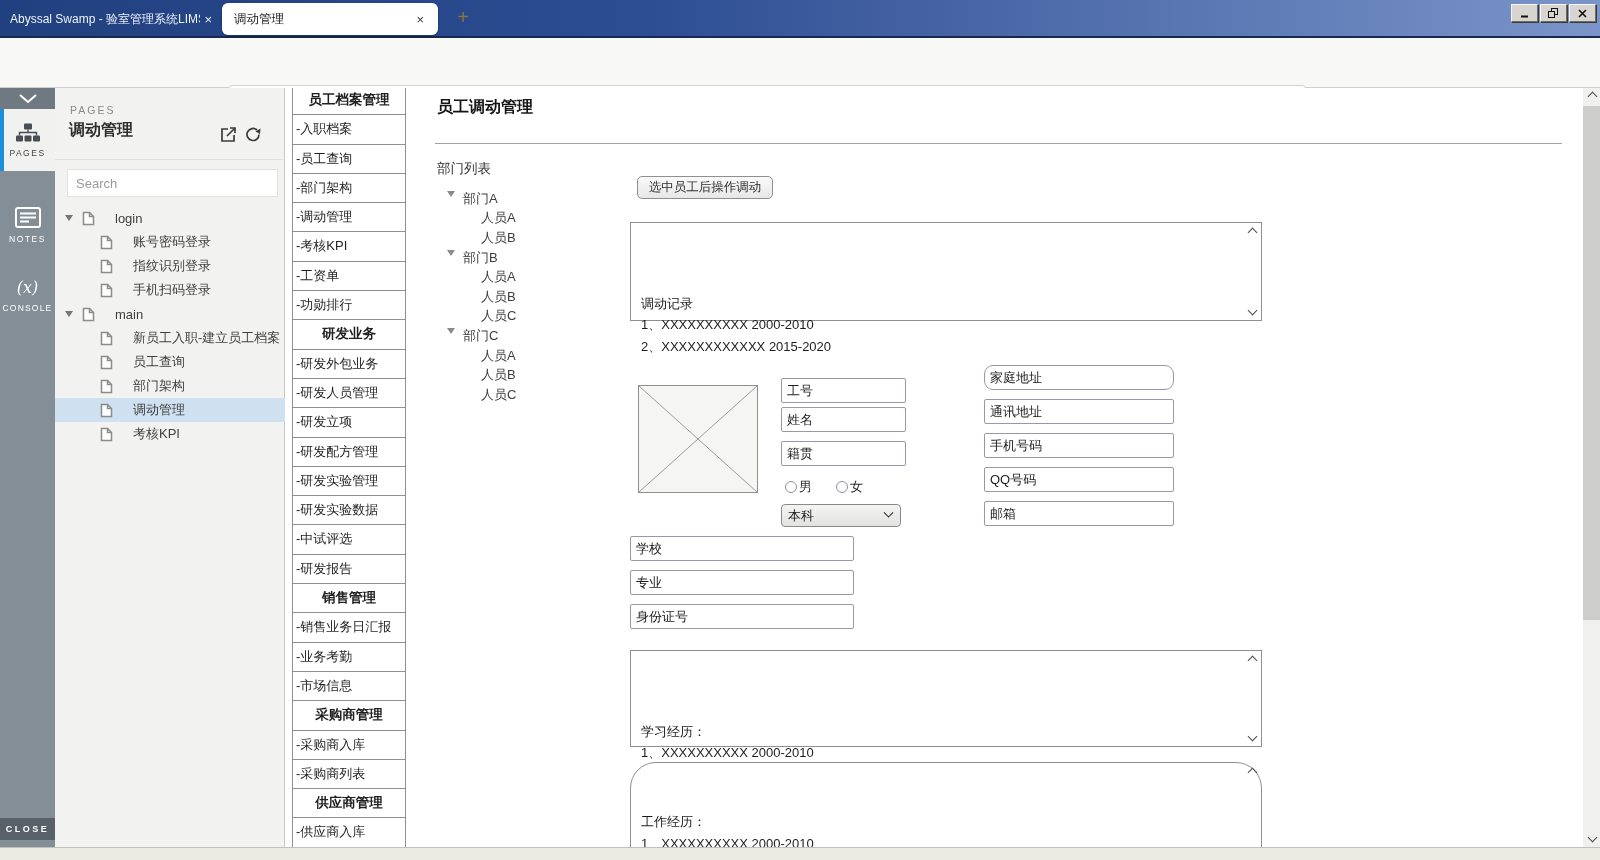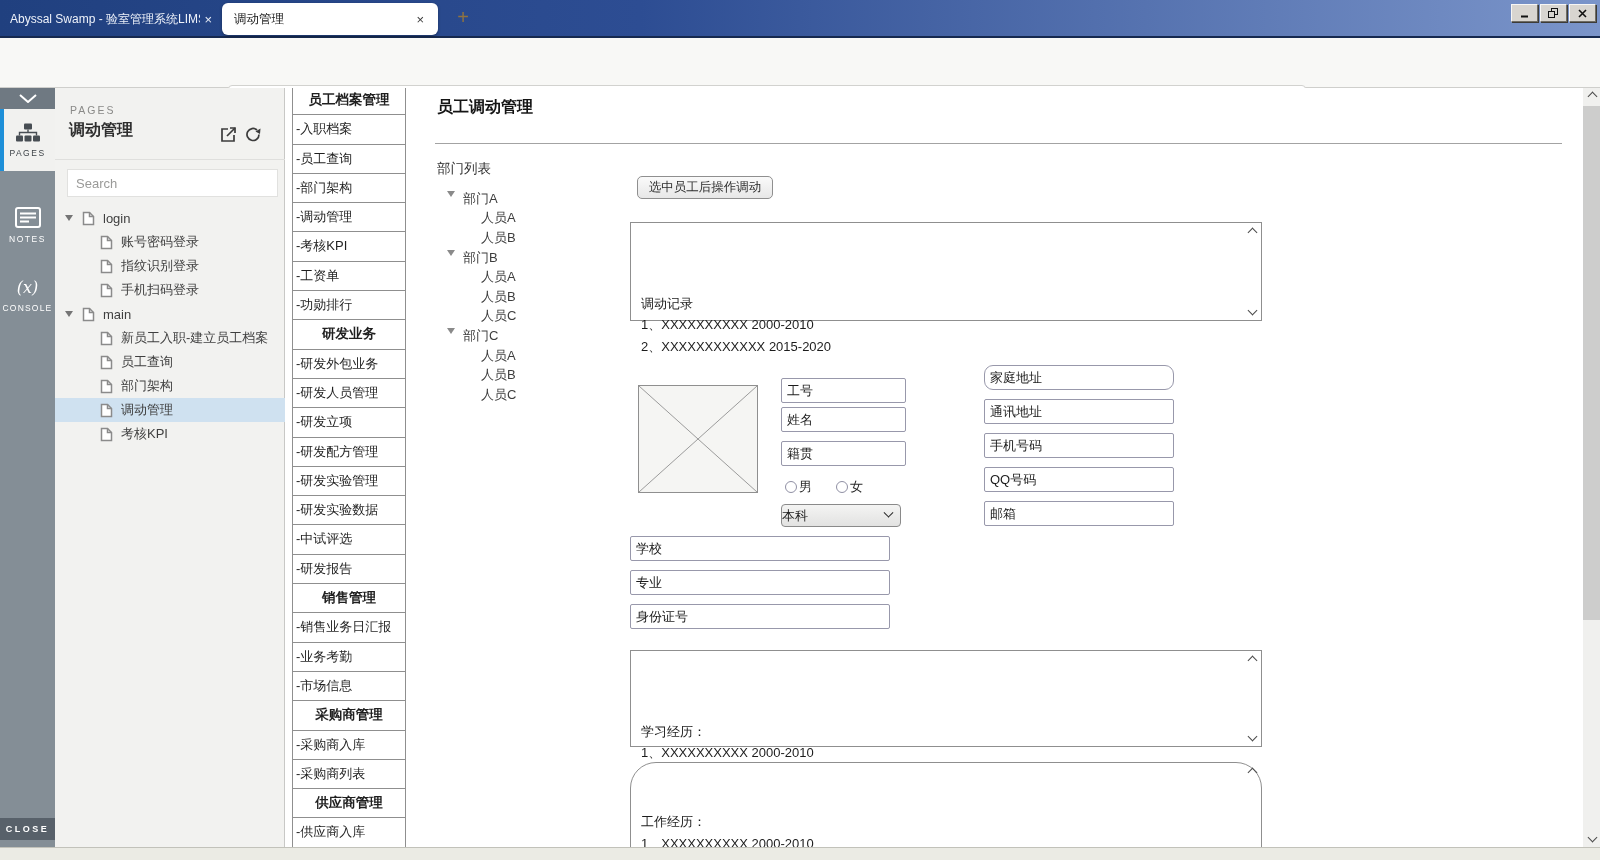--- a/index.html
+++ b/index.html
@@ -64,21 +64,21 @@
     border:1px solid #e1e1df; font-size:13px; color:#333; padding:0 8px; outline:none; }
   #search-input::placeholder { color:#9a9a98; }
   #ptree { position:absolute; left:0; top:118px; width:230px; }
   .trow { height:24px; display:flex; align-items:center; font-size:13px; color:#3f3f3f; }
   .trow.sel { background:#cfe1f0; }
   .tri { width:0; height:0; border-left:4.5px solid transparent; border-right:4.5px solid transparent;
     border-top:6px solid #757575; }
   .trow .tri { margin-left:10px; }
   .trow .doc { margin-left:9px; }
   .trow.child .doc { margin-left:45px; }
-  .trow .lbl { margin-left:8px; white-space:nowrap; }
+  .trow .lbl { margin-left:20px; white-space:nowrap; }
 
   
   #content { position:absolute; left:285px; top:88px; width:1298px; height:759px; background:#fff; overflow:hidden; }
 
   #wmenu { position:absolute; left:7px; top:-2px; width:114px; }
   .mrow { height:30.3px; border:1px solid #8f8f8f; margin-top:-1px; background:#fff;
     font-size:13px; color:#1f1f1f; line-height:28px; padding-left:3px; white-space:nowrap; overflow:hidden; }
   .mrow.hdr { font-weight:bold; text-align:center; padding-left:0; font-size:13.5px; }
 
   #main-title { position:absolute; left:152px; top:9px; font-size:16px; font-weight:bold; color:#141414; }
@@ -101,28 +101,28 @@
   .sb-up { top:6px; transform:rotate(-135deg); }
   .sb-dn { bottom:6px; transform:rotate(45deg); }
 
   #photo { position:absolute; left:353px; top:297px; width:120px; height:108px; background:#f5f5f3;
     border:1px solid #8f8f8f; }
 
   .winput { position:absolute; height:25px; border:1px solid #9898ab; background:#fff; border-radius:2px;
     font-size:13px; color:#1c1c1c; padding:0 5px; outline:none; }
   .w-mid { left:496px; width:125px; }
   .w-right { left:699px; width:190px; }
-  .w-wide { left:345px; width:260px; }
+  .w-wide { left:345px; width:224px; }
 
   .radio-opt { position:absolute; top:390px; display:flex; align-items:center; font-size:13px; color:#2a2a2a; }
   .radio-circ { width:12px; height:12px; border:1.3px solid #9090a4; border-radius:50%; background:#fff; margin-right:2px; }
 
   #edu-select { position:absolute; left:496px; top:416px; width:120px; height:23px;
     background:linear-gradient(#f4f4f3,#e2e2e1); border:1px solid #8a8a8a; border-radius:4px;
-    display:flex; align-items:center; font-size:13px; color:#1c1c1c; padding:0 8px 0 0; }
+    display:flex; align-items:center; font-size:13px; color:#1c1c1c; padding:0 8px 0 6px; }
   #edu-select .chev { margin-left:auto; width:7px; height:7px; border-right:1.7px solid #222;
     border-bottom:1.7px solid #222; transform:rotate(45deg) translate(-2px,-2px); }
 
   
   #vscroll { position:absolute; left:1583px; top:88px; width:17px; height:759px; background:#f0f0ee; }
   #vthumb { position:absolute; left:0; top:18px; width:17px; height:514px; background:#cdcdcc; }
   #vscroll .sb-up { right:4.5px; top:5px; }
   #vscroll .sb-dn { right:4.5px; bottom:6px; }
   #hstrip { position:absolute; left:0; top:847px; width:1600px; height:13px; background:#ebebe4;
     border-top:1px solid #c2c2ba; }

